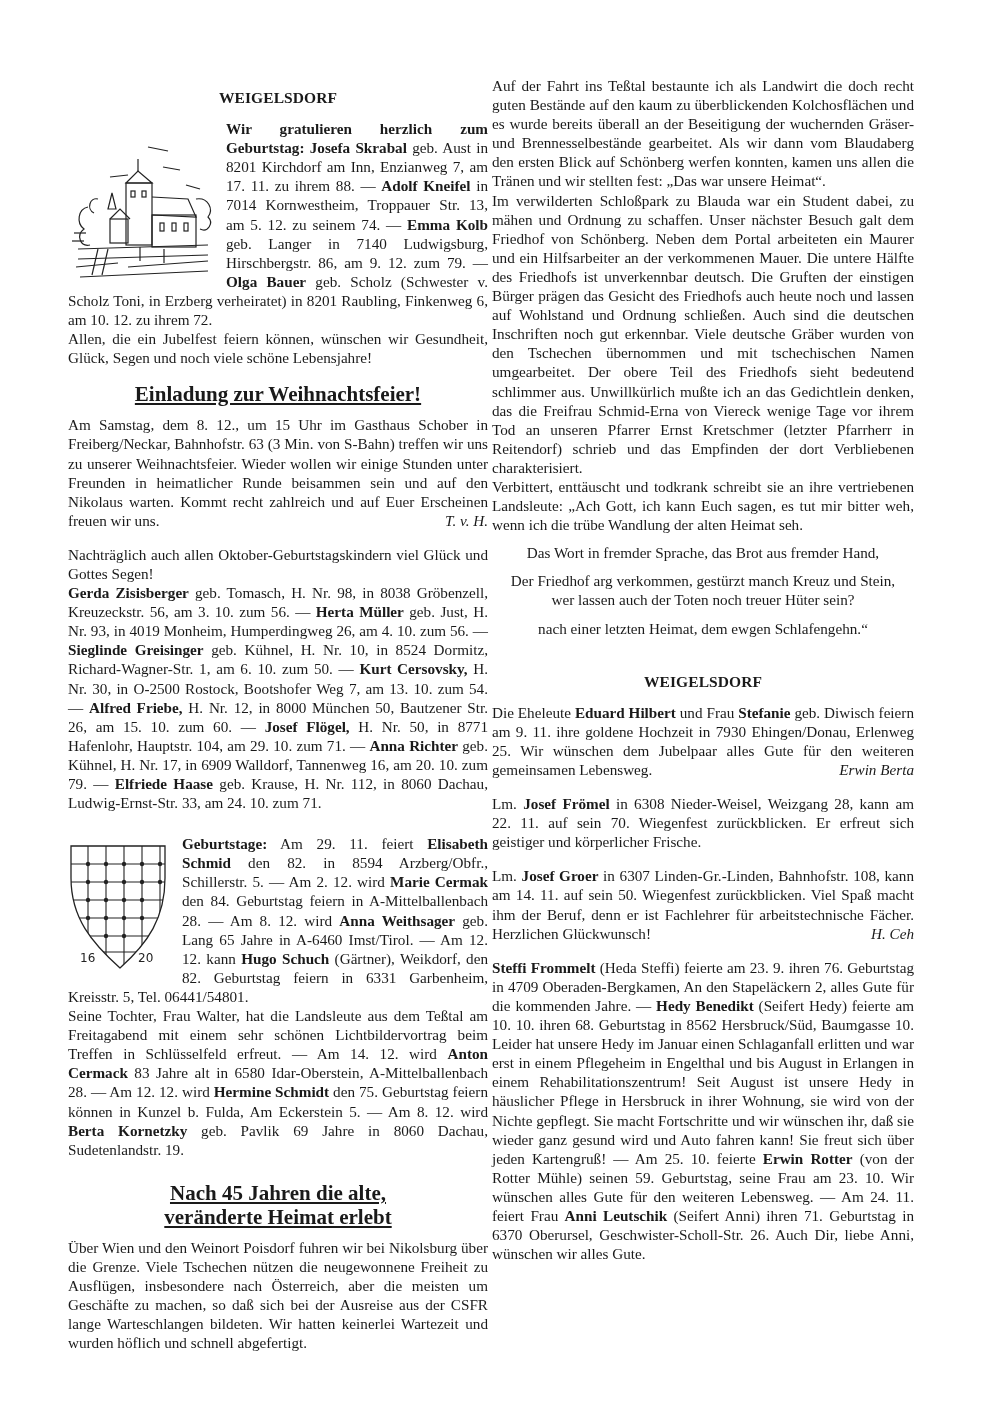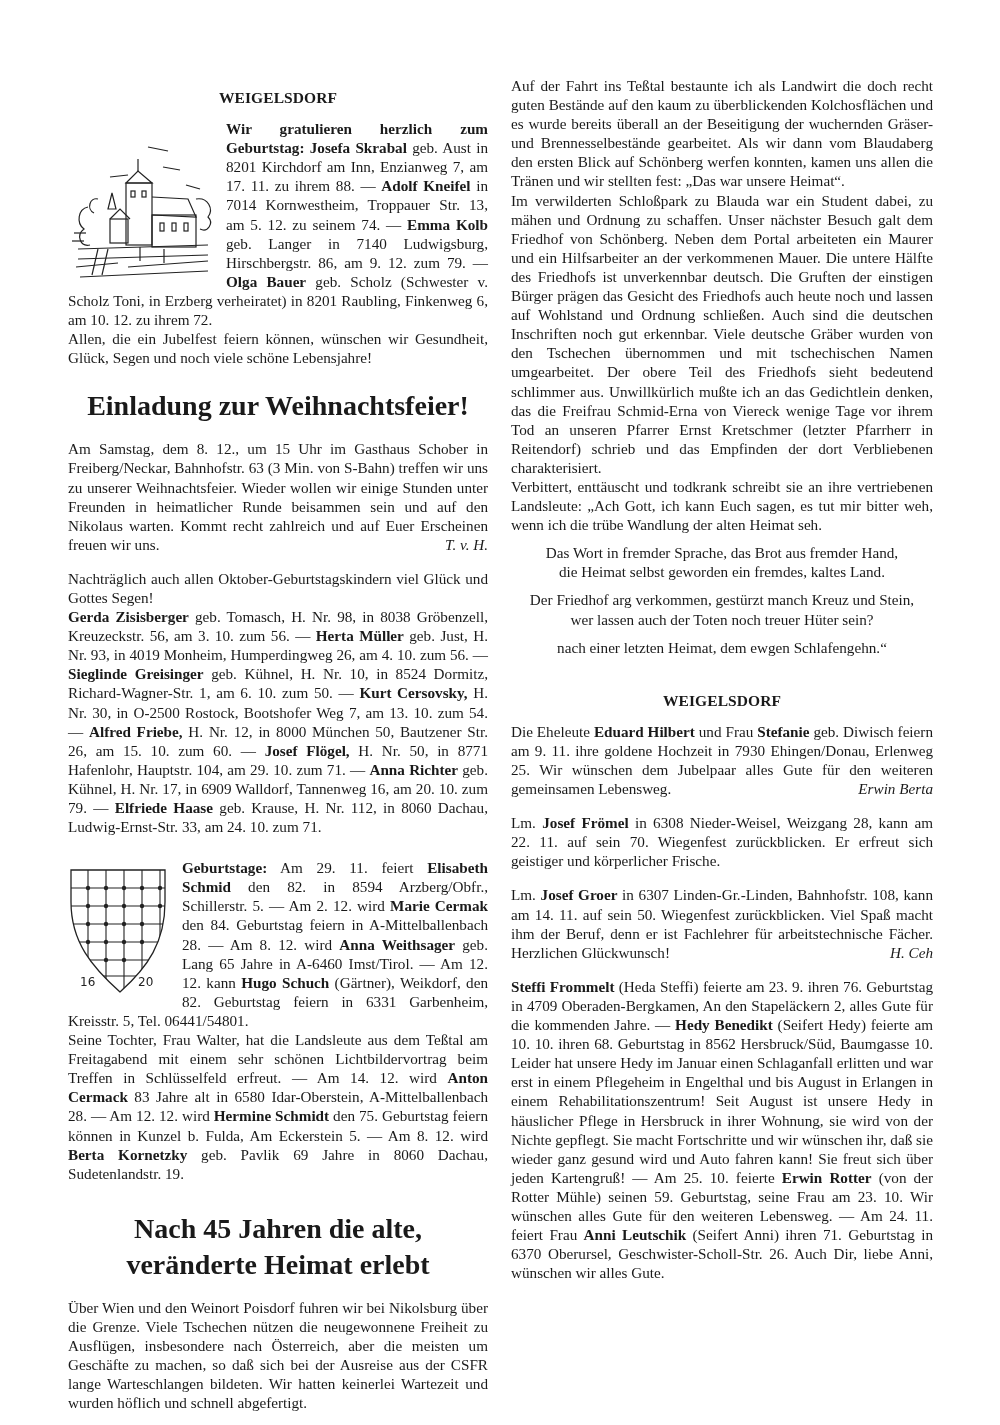--- a/index.html
+++ b/index.html
@@ -1,24 +1,24 @@
 <!DOCTYPE html>
 <html><head>
 <meta charset="utf-8">
 <style>
   html, body { margin: 0; padding: 0; background: #ffffff; }
   body { width: 1000px; height: 1425px; position: relative; overflow: hidden;
          font-family: "Liberation Serif", "DejaVu Serif", serif; color: #1a1a1a; }
   .col { position: absolute; top: 76px; font-size: 15.2px; line-height: 19.1px; text-align: justify; hyphens: manual; }
   .col-left { left: 68px; width: 420px; }
-  .col-right { left: 511px; width: 422px; }
+  .col-right { left: 492px; width: 422px; }
   p { margin: 0; }
   b { font-weight: bold; }
   .section-head { text-align: center; font-weight: bold; font-size: 15.5px; margin: 12px; letter-spacing: 0.1px; }
-  .big-head { text-align: center; font-weight: bold; font-size: 28px; line-height: 24px; margin: 12px; }
+  .big-head { text-align: center; font-weight: bold; font-size: 21px; line-height: 24px; margin: 0; text-decoration: underline; }
   .sig { float: right; font-style: italic; }
   .gap-s { height: 9px; }
   .gap-m { height: 15px; }
   .gap-l { height: 22px; }
   .float-illu { float: left; width: 150px; height: 148px; margin: 18px 8px 0 0; }
   .float-arms { float: left; width: 100px; height: 145px; margin: 4px 14px 0 0; }
   .page-number { position: absolute; left: 68px; top: 1460px; font-size: 15px; margin-left: 40px; }
   .poem p { text-align: center; }
 </style>
 </head>
@@ -143,21 +143,20 @@
 </div>
 
 <div class="col col-right">
   <p>Auf der Fahrt ins Teßtal bestaunte ich als Landwirt die doch recht guten Bestände auf den kaum zu überblickenden Kolchosflächen und es wurde bereits überall an der Beseitigung der wuchernden Gräser- und Brennesselbestände gearbeitet. Als wir dann vom Blaudaberg den ersten Blick auf Schönberg werfen konnten, kamen uns allen die Tränen und wir stellten fest: „Das war unsere Heimat“.</p>
   <p>Im verwilderten Schloßpark zu Blauda war ein Student dabei, zu mähen und Ordnung zu schaffen. Unser nächster Besuch galt dem Friedhof von Schönberg. Neben dem Portal arbeiteten ein Maurer und ein Hilfsarbeiter an der verkommenen Mauer. Die untere Hälfte des Friedhofs ist unverkennbar deutsch. Die Gruften der einstigen Bürger prägen das Gesicht des Friedhofs auch heute noch und lassen auf Wohlstand und Ordnung schließen. Auch sind die deutschen Inschriften noch gut erkennbar. Viele deutsche Gräber wurden von den Tschechen übernommen und mit tschechischen Namen umgearbeitet. Der obere Teil des Friedhofs sieht bedeutend schlimmer aus. Unwillkürlich mußte ich an das Gedichtlein denken, das die Freifrau Schmid-Erna von Viereck wenige Tage vor ihrem Tod an unseren Pfarrer Ernst Kretschmer (letzter Pfarrherr in Reitendorf) schrieb und das Empfinden der dort Verbliebenen charakterisiert.</p>
   <p>Verbittert, enttäuscht und todkrank schreibt sie an ihre vertriebenen Landsleute: „Ach Gott, ich kann Euch sagen, es tut mir bitter weh, wenn ich die trübe Wandlung der alten Heimat seh.</p>
 
   <div class="poem">
     <div class="gap-s"></div>
     <p>Das Wort in fremder Sprache, das Brot aus fremder Hand,</p>
-    <p>die Heimat selbst geworden ein fremdes, kaltes Land.</p>
     <div class="gap-s"></div>
     <p>Der Friedhof arg verkommen, gestürzt manch Kreuz und Stein,</p>
     <p>wer lassen auch der Toten noch treuer Hüter sein?</p>
     <div class="gap-s"></div>
     <p>nach einer letzten Heimat, dem ewgen Schlafengehn.“</p>
   </div>
 
   <div class="gap-l"></div>
   <p class="section-head">WEIGELSDORF</p>
   <p>

